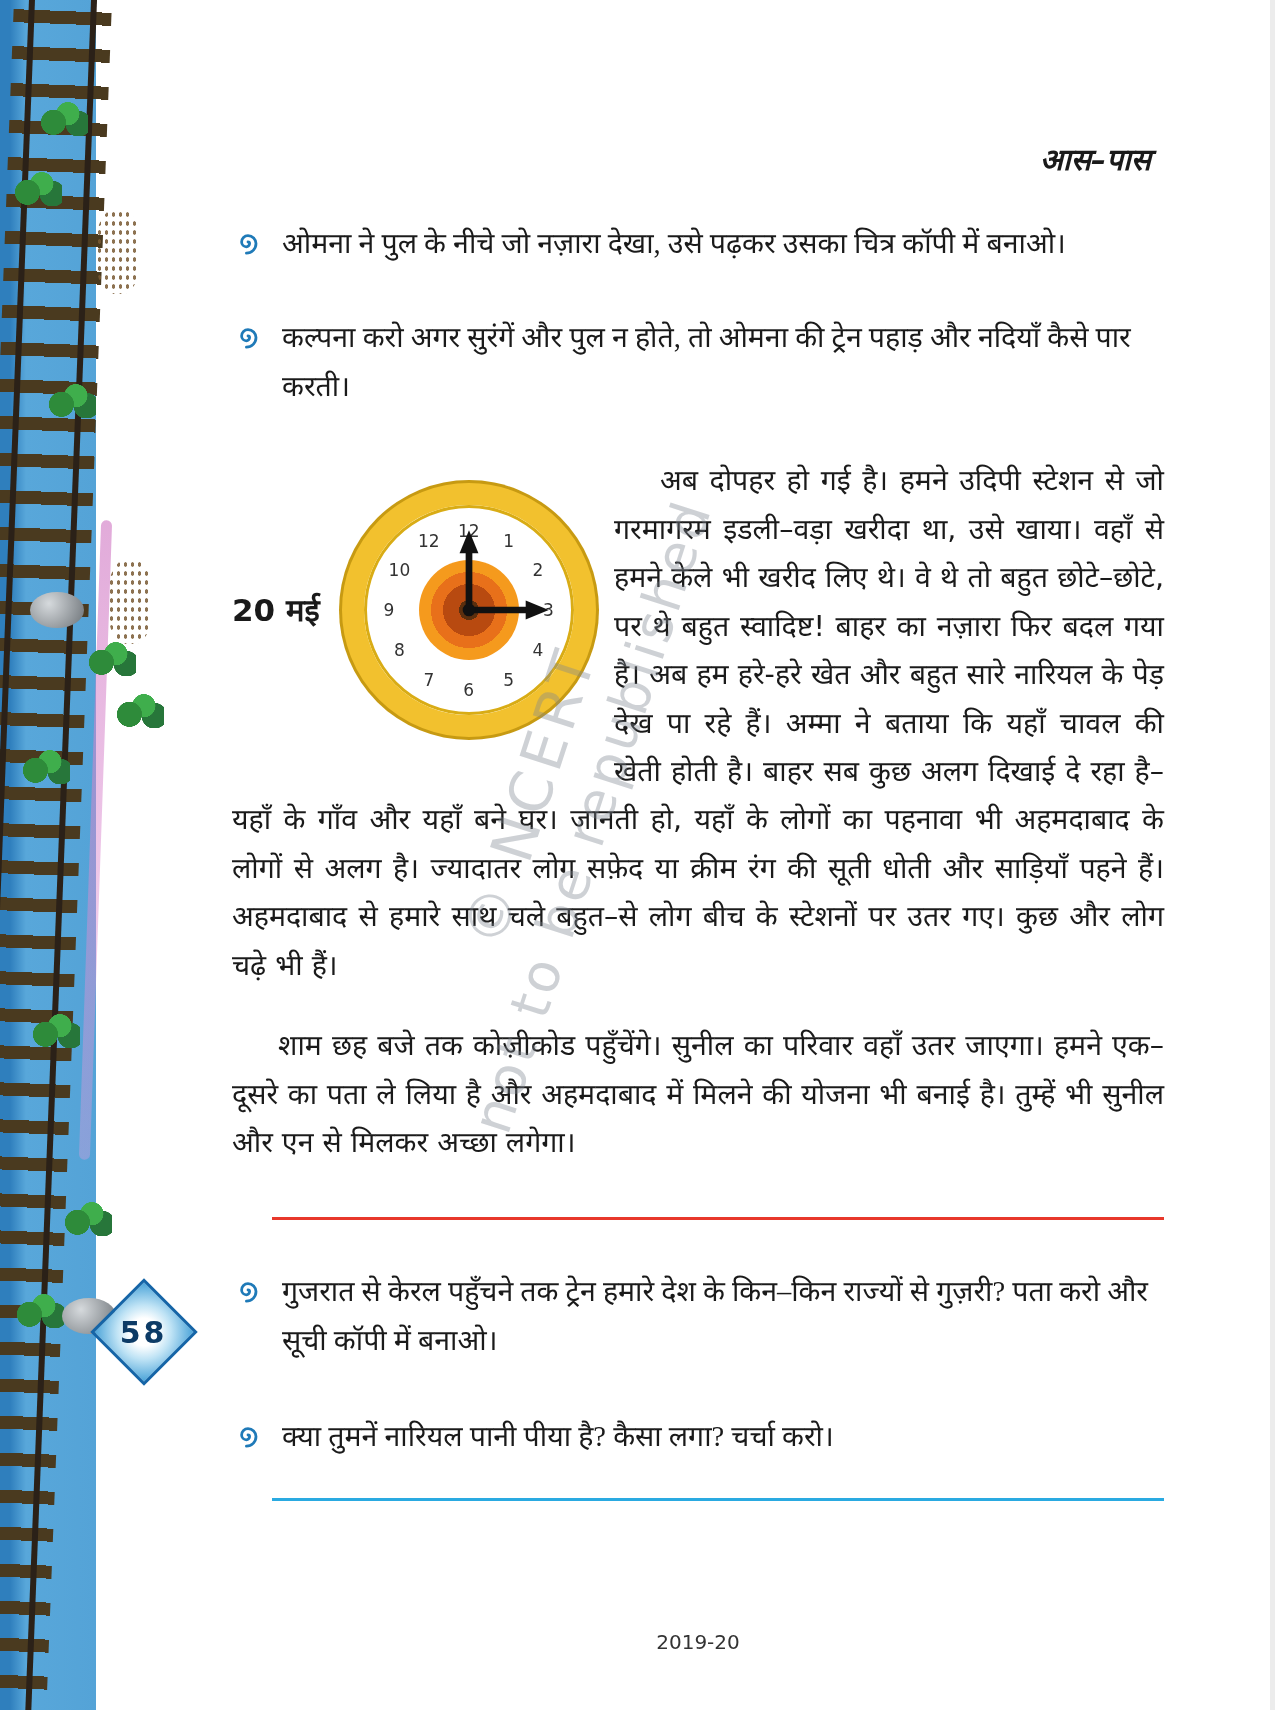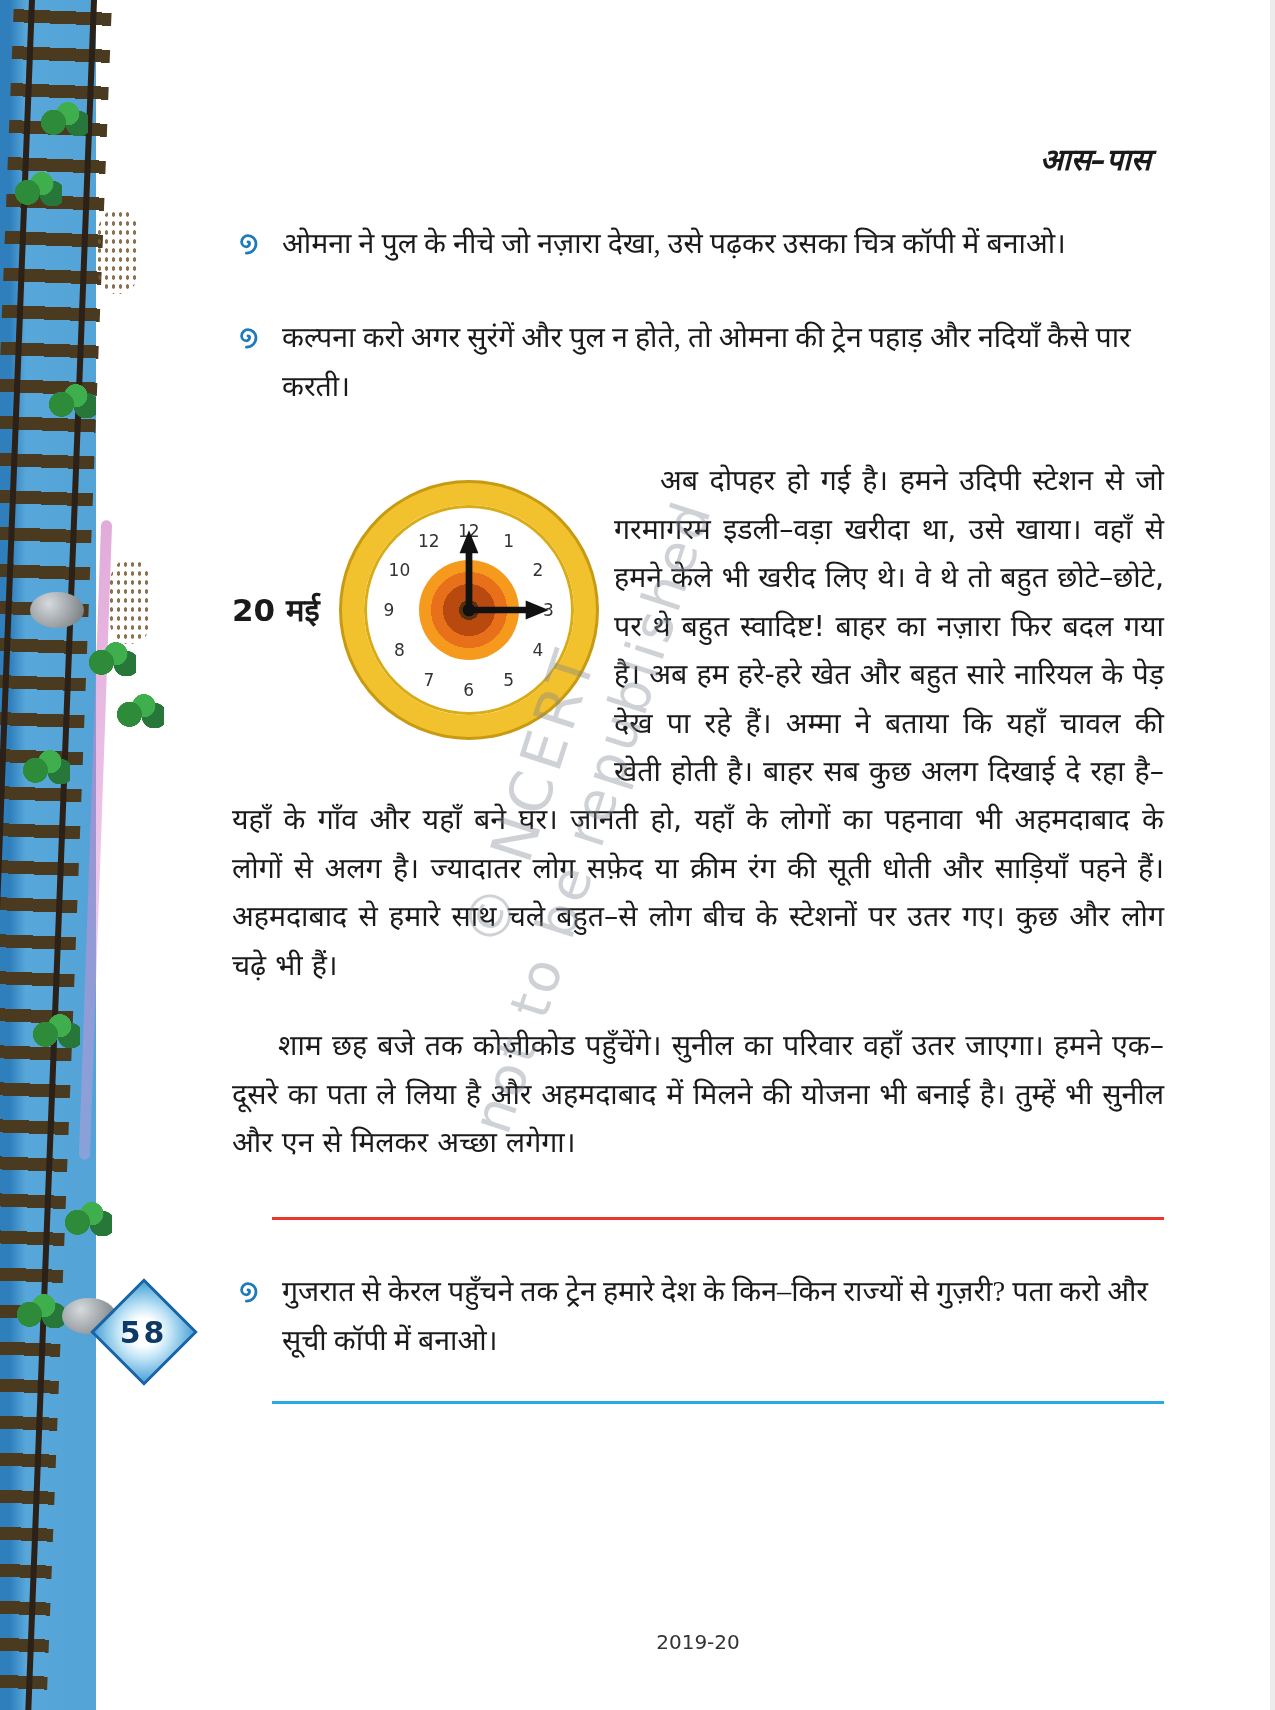--- a/index.html
+++ b/index.html
@@ -168,20 +168,26 @@
 
   <div class="answer-line" style="border-top-color: rgb(232, 56, 43);"></div>
 
   <div class="question">
     <svg class="q-icon">
         <use href="#spiral"></use>
       </svg>
     <div class="bullet-text">गुजरात से केरल पहुँचने तक ट्रेन हमारे देश के किन–किन राज्यों से गुज़री? पता करो और सूची कॉपी में बनाओ।</div>
   </div>
 
+  <div class="question">
+    <svg class="q-icon">
+        <use href="#spiral"></use>
+      </svg>
+    <div class="bullet-text">क्या तुमनें नारियल पानी पीया है? कैसा लगा? चर्चा करो।</div>
+  </div>
   <div class="answer-line" style="border-top-color: rgb(42, 170, 225);"></div>
 
 
 </div>
 
 <div class="watermark">
   <div class="w1">© NCERT</div>
   <div class="w2">not to be republished</div>
 </div>
 

